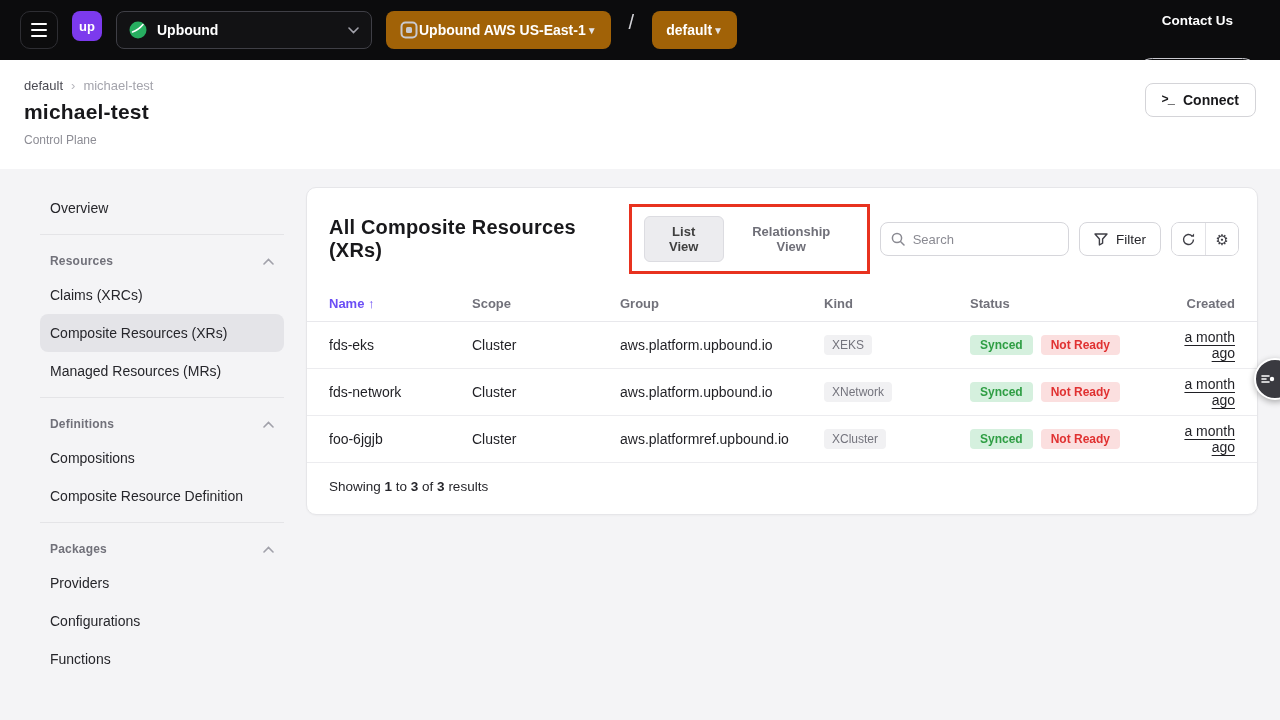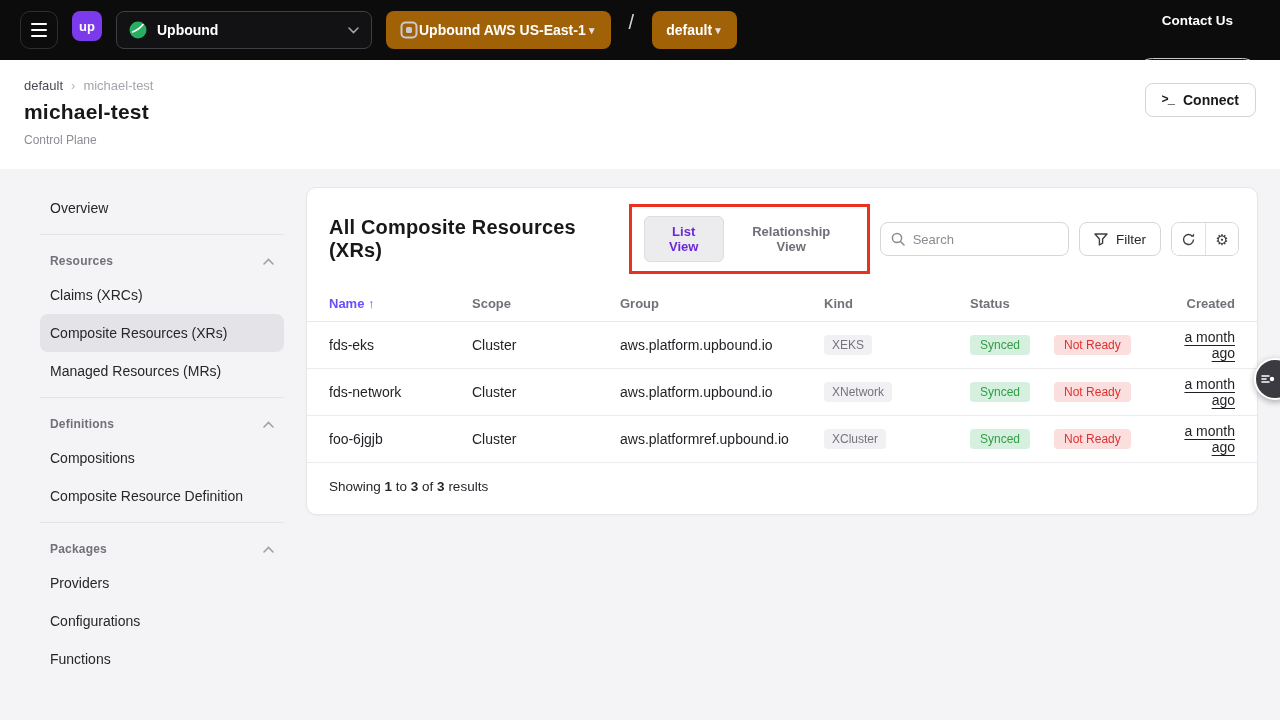--- a/index.html
+++ b/index.html
@@ -45,41 +45,41 @@
   .side-item.active { background:#e4e4e8; font-weight:500; }
   .side-div { border-top:1px solid #e4e4e7; margin:7px 0; }
   .side-head { display:flex; align-items:center; justify-content:space-between; padding:12px 10px 8px; font-size:12px; font-weight:bold; color:#71717a; letter-spacing:.2px; cursor:pointer; }
 
   
   .card { flex:1; background:#fff; border:1px solid #e6e6e9; border-radius:10px; box-shadow:0 1px 2px rgba(0,0,0,.03); }
   .card-head { display:flex; align-items:center; padding:16px 18px 12px 22px; }
   .card-title { font-size:20px; font-weight:800; color:#18181b; letter-spacing:.2px; }
   .controls { margin-left:auto; display:flex; align-items:center; gap:10px; }
   .annotation-box { border:3px solid #e8321f; padding:9px 12px; display:flex; align-items:center; gap:4px; }
-  .toggle-active { background:#ececef; border:1px solid #dcdce1; border-radius:6px; padding:7px 12px; font-size:13px; font-weight:700; color:#6d28d9; cursor:pointer; }
+  .toggle-active { background:#ececef; border:1px solid #dcdce1; border-radius:6px; padding:7px 12px; font-size:13px; font-weight:700; color:#404040; cursor:pointer; }
   .toggle-inactive { background:transparent; border:none; padding:7px 10px; font-size:13px; font-weight:600; color:#6f6f78; cursor:pointer; }
   .searchbox { width:194px; height:34px; border:1px solid #d6d6db; border-radius:8px; display:flex; align-items:center; gap:8px; padding:0 10px; background:#fff; }
   .searchbox input { border:none; outline:none; font-size:13px; width:100%; color:#26262b; font-family:inherit; }
   .searchbox input::placeholder { color:#8a8a92; }
   .filter-btn { height:34px; border:1px solid #d6d6db; border-radius:8px; background:#fff; display:flex; align-items:center; gap:8px; padding:0 14px; font-size:13.5px; font-weight:400; color:#26262b; cursor:pointer; }
   .icon-group { display:flex; border:1px solid #d6d6db; border-radius:8px; overflow:hidden; background:#fff; }
   .icon-btn { width:34px; height:32px; display:flex; align-items:center; justify-content:center; background:#fff; border:none; color:#3f3f46; cursor:pointer; }
   .icon-btn + .icon-btn { border-left:1px solid #e2e2e6; }
   .gear-glyph { font-size:15px; line-height:1; }
 
   
   .tgrid { display:grid; grid-template-columns:143px 148px 204px 146px 207px 1fr; align-items:center; padding:0 22px; }
   .thead { height:36px; border-bottom:1px solid #e8e8ec; color:#71717a; font-size:13px; font-weight:600; }
   .th-name { color:#6b4ef5; font-weight:700; cursor:pointer; }
   .th-created { text-align:right; }
   .trow { height:47px; border-bottom:1px solid #ececef; font-size:14px; color:#1f1f24; cursor:default; }
   .cell-created { text-align:right; }
   .rel-time { text-decoration:underline; text-underline-offset:3px; cursor:pointer; color:#1f1f24; }
   .badge-kind { display:inline-block; background:#f1f1f3; color:#74747d; font-size:12px; padding:3px 8px; border-radius:4px; }
-  .badges { display:flex; gap:24px; }
+  .badges { display:flex; gap:8px;font-weight:bold; }
   .badge-synced { display:inline-block; background:#d5f0de; color:#2f9e44; font-size:12px; padding:3px 10px; border-radius:4px; }
   .badge-notready { display:inline-block; background:#fbdfdf; color:#e03131; font-size:12px; padding:3px 10px; border-radius:4px; }
   .card-footer { padding:16px 22px 20px; font-size:13.5px; color:#26262b; }
 
   
   .float-widget { position:fixed; top:358px; right:-16px; width:42px; height:42px; border-radius:50%; background:#3a3a40; border:2px solid #fff; box-shadow:0 2px 6px rgba(0,0,0,.3); display:flex; align-items:center; justify-content:center; cursor:pointer; z-index:50; padding-right:14px; }
 </style>
 </head>
 <body>
 

